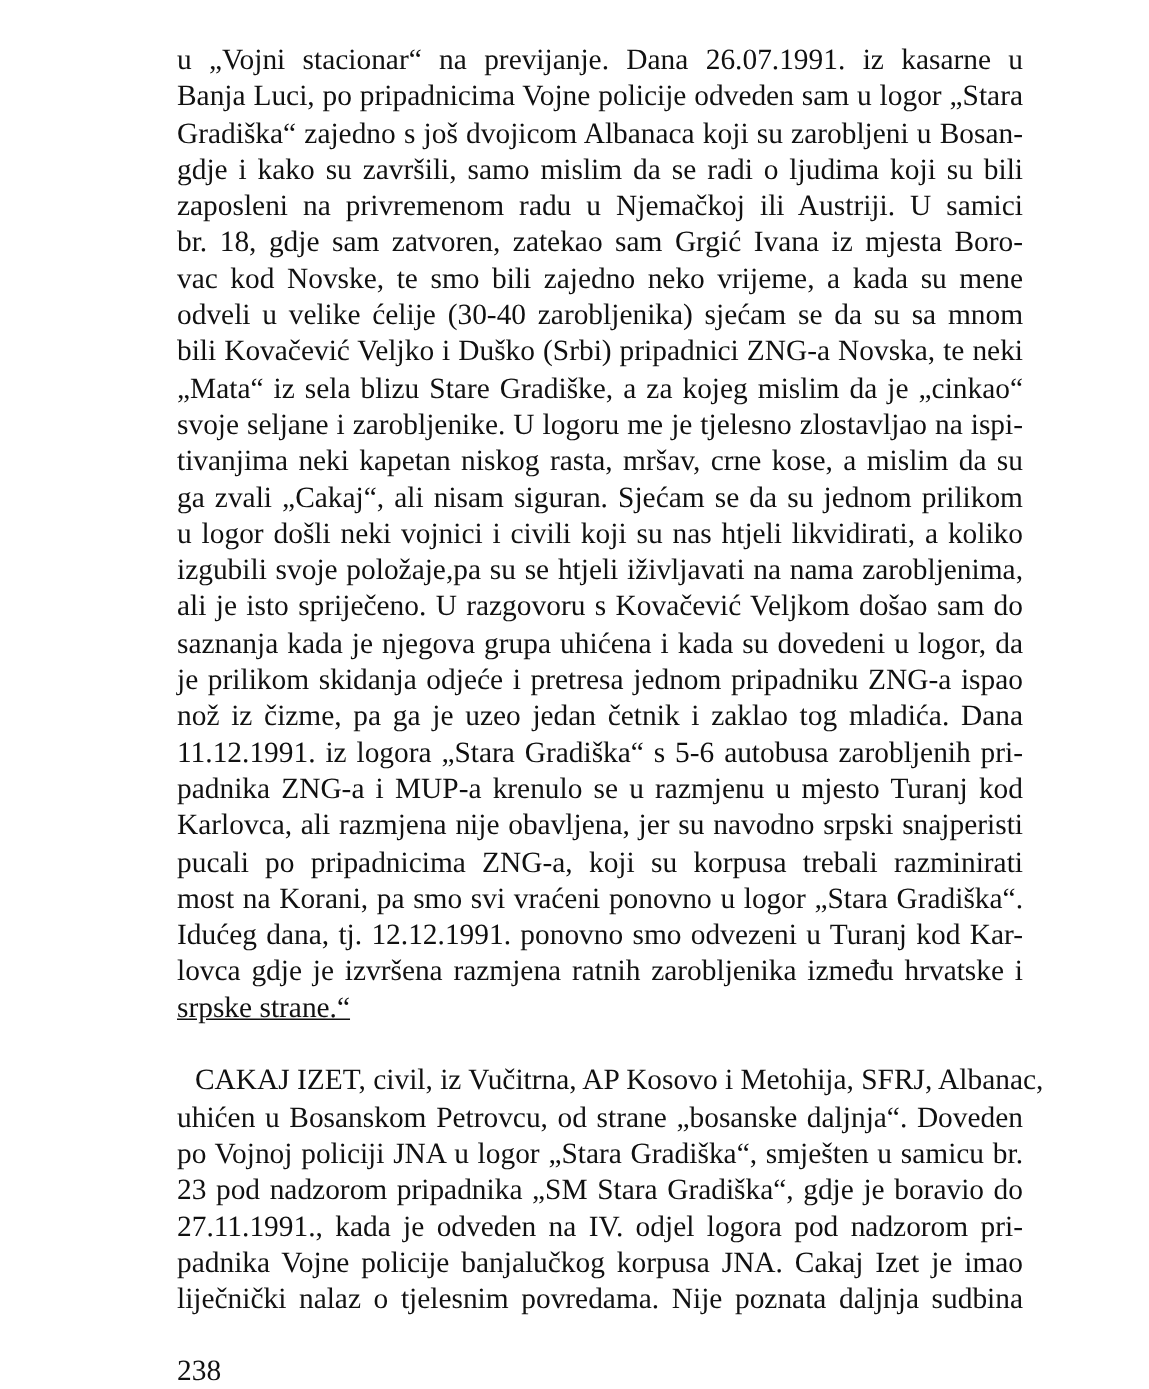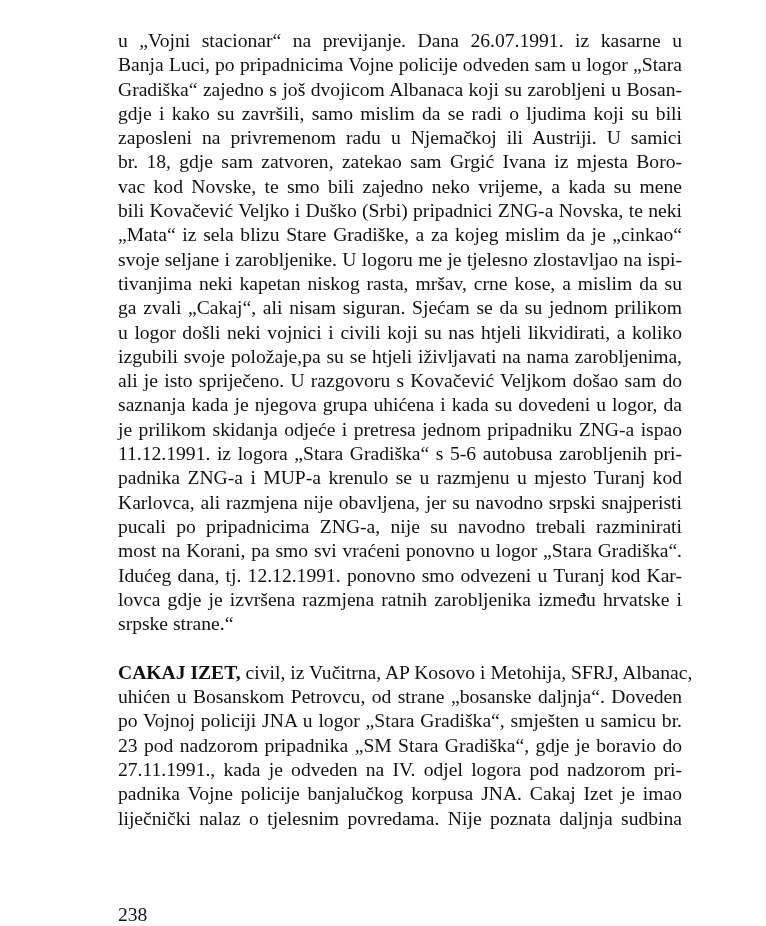--- a/index.html
+++ b/index.html
@@ -3,55 +3,57 @@
 <meta charset="utf-8">
 <style>
   html, body { margin: 0; padding: 0; background: #ffffff; }
   body { width: 766px; height: 926px; position: relative; overflow: hidden; }
   .page {
     position: absolute; left: 118px; top: 29px; width: 564px;
     font-family: "Liberation Serif", "DejaVu Serif", serif;
     font-size: 19.6px; line-height: 24.3px; color: #111111;
   }
   .line { display: block; white-space: nowrap; text-align: justify; text-align-last: justify; height: 24.3px; }
-  .line.last { text-align-last: left; }
+  .line.last { text-align-last: left; text-decoration: underline; }
   .para-gap { height: 24.3px; }
-  .bold { font-weight: bold; }
+  .bold { font-weight: normal; margin-left: 12px; }
   .page-number {
     position: absolute; left: 118px; top: 903px;
     font-family: "Liberation Serif", "DejaVu Serif", serif;
     font-size: 19.6px; line-height: 24px; color: #111111;
   }
 </style>
 </head>
 <body>
 
 <div class="page">
   <div class="paragraph">
     <span class="line">u „Vojni stacionar“ na previjanje. Dana 26.07.1991. iz kasarne u</span>
     <span class="line">Banja Luci, po pripadnicima Vojne policije odveden sam u logor „Stara</span>
     <span class="line">Gradiška“ zajedno s još dvojicom Albanaca koji su zarobljeni u Bosan-</span>
     <span class="line">gdje i kako su završili, samo mislim da se radi o ljudima koji su bili</span>
     <span class="line">zaposleni na privremenom radu u Njemačkoj ili Austriji. U samici</span>
     <span class="line">br. 18, gdje sam zatvoren, zatekao sam Grgić Ivana iz mjesta Boro-</span>
     <span class="line">vac kod Novske, te smo bili zajedno neko vrijeme, a kada su mene</span>
+    <span class="line">odveli u velike ćelije (30-40 zarobljenika) sjećam se da su sa mnom</span>
     <span class="line">bili Kovačević Veljko i Duško (Srbi) pripadnici ZNG-a Novska, te neki</span>
     <span class="line">„Mata“ iz sela blizu Stare Gradiške, a za kojeg mislim da je „cinkao“</span>
     <span class="line">svoje seljane i zarobljenike. U logoru me je tjelesno zlostavljao na ispi-</span>
     <span class="line">tivanjima neki kapetan niskog rasta, mršav, crne kose, a mislim da su</span>
     <span class="line">ga zvali „Cakaj“, ali nisam siguran. Sjećam se da su jednom prilikom</span>
     <span class="line">u logor došli neki vojnici i civili koji su nas htjeli likvidirati, a koliko</span>
     <span class="line">izgubili svoje položaje,pa su se htjeli iživljavati na nama zarobljenima,</span>
     <span class="line">ali je isto spriječeno. U razgovoru s Kovačević Veljkom došao sam do</span>
     <span class="line">saznanja kada je njegova grupa uhićena i kada su dovedeni u logor, da</span>
     <span class="line">je prilikom skidanja odjeće i pretresa jednom pripadniku ZNG-a ispao</span>
+    <span class="line">nož iz čizme, pa ga je uzeo jedan četnik i zaklao tog mladića. Dana</span>
     <span class="line">11.12.1991. iz logora „Stara Gradiška“ s 5-6 autobusa zarobljenih pri-</span>
     <span class="line">padnika ZNG-a i MUP-a krenulo se u razmjenu u mjesto Turanj kod</span>
     <span class="line">Karlovca, ali razmjena nije obavljena, jer su navodno srpski snajperisti</span>
-    <span class="line">pucali po pripadnicima ZNG-a, nije su navodno trebali razminirati</span>
+    <span class="line">pucali po pripadnicima ZNG-a, koji su korpusa trebali razminirati</span>
     <span class="line">most na Korani, pa smo svi vraćeni ponovno u logor „Stara Gradiška“.</span>
     <span class="line">Idućeg dana, tj. 12.12.1991. ponovno smo odvezeni u Turanj kod Kar-</span>
     <span class="line">lovca gdje je izvršena razmjena ratnih zarobljenika između hrvatske i</span>
     <span class="line last">srpske strane.“</span>
   </div>
 
   <div class="para-gap"></div>
 
   <div class="paragraph">
     <span class="line"><span class="bold">CAKAJ IZET,</span><span> civil, iz Vučitrna, AP Kosovo i Metohija, SFRJ, Albanac,</span></span>

